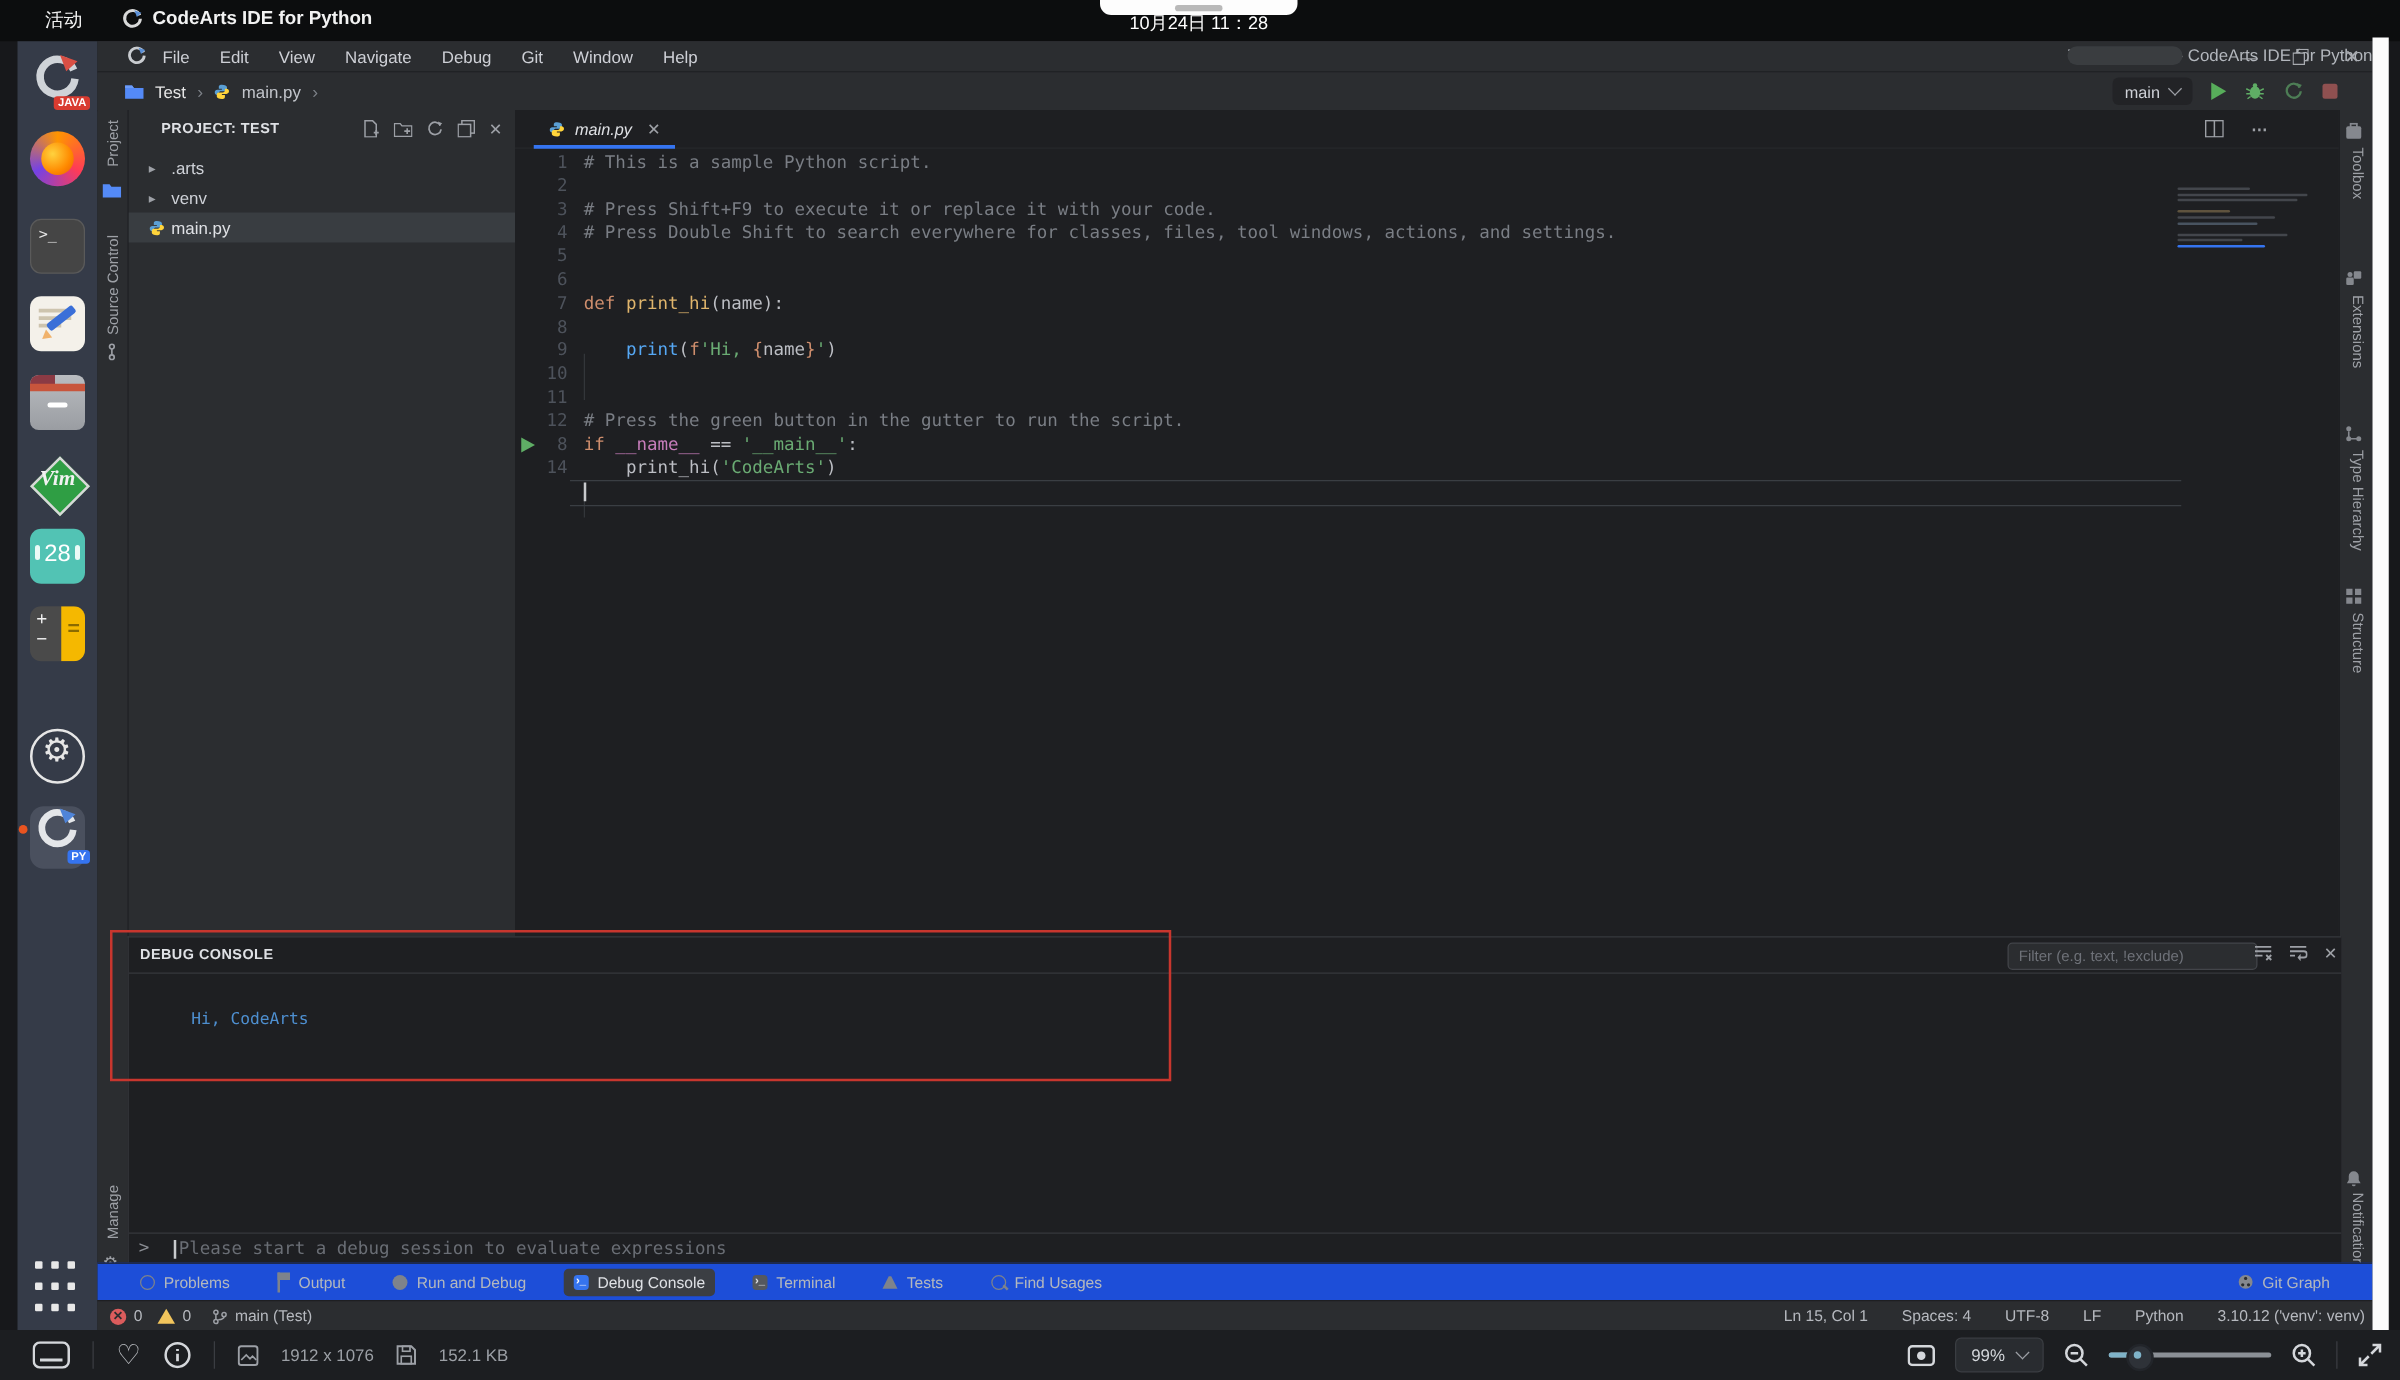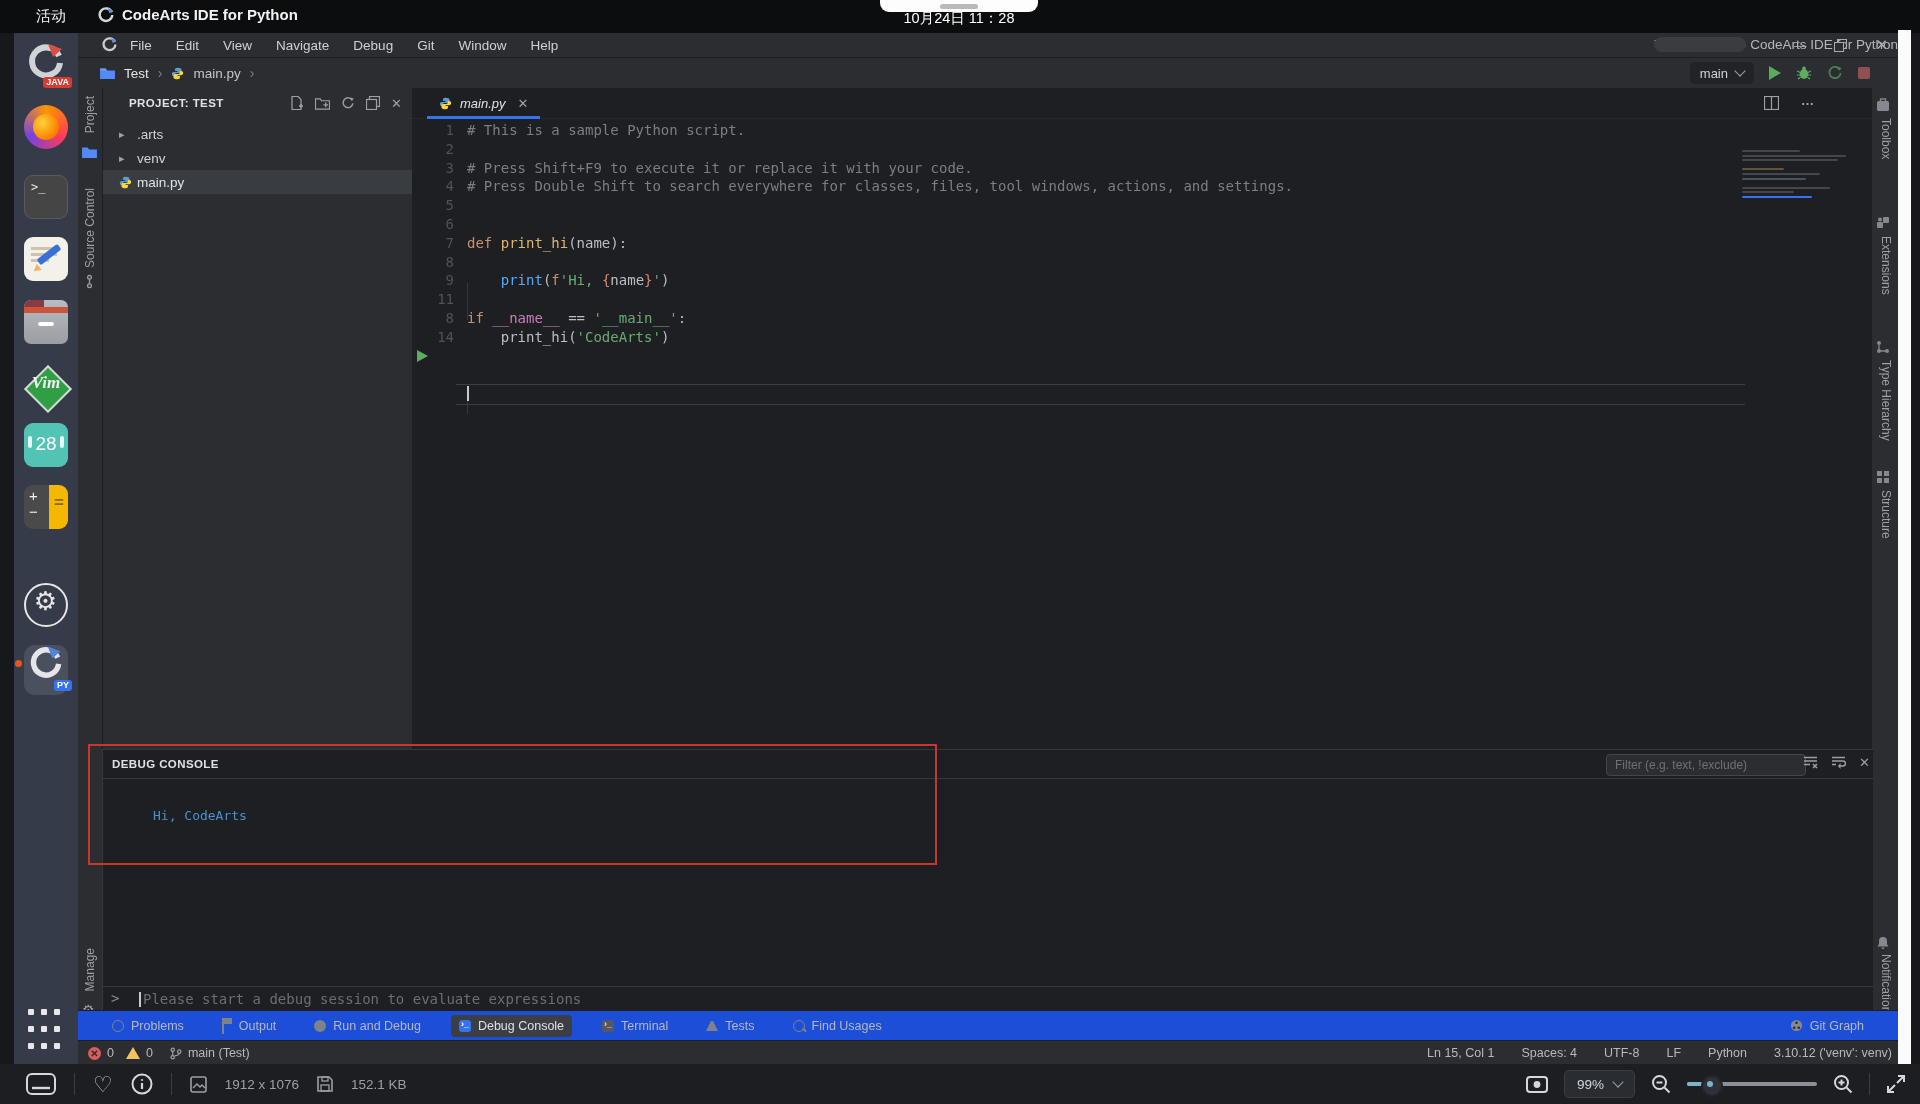--- a/index.html
+++ b/index.html
@@ -400,21 +400,23 @@
         <div id="code-lines">
             <div class="crow"><span class="mk"></span><span class="num">1</span><span class="cm"># This is a sample Python script.</span></div>
             <div class="crow"><span class="mk"></span><span class="num">2</span></div>
             <div class="crow"><span class="mk"></span><span class="num">3</span><span class="cm"># Press Shift+F9 to execute it or replace it with your code.</span></div>
             <div class="crow"><span class="mk"></span><span class="num">4</span><span class="cm"># Press Double Shift to search everywhere for classes, files, tool windows, actions, and settings.</span></div>
             <div class="crow"><span class="mk"></span><span class="num">5</span></div>
             <div class="crow"><span class="mk"></span><span class="num">6</span></div>
             <div class="crow"><span class="mk"></span><span class="num">7</span><span class="kw">def </span><span class="fn">print_hi</span><span class="tx">(name):</span></div>
             <div class="crow"><span class="mk"></span><span class="num">8</span><span class="tx">    </span></div>
             <div class="crow"><span class="mk"></span><span class="num">9</span><span class="tx">    </span><span class="bi">print</span><span class="tx">(</span><span class="kw">f</span><span class="st">'Hi, </span><span class="br">{</span><span class="tx">name</span><span class="br">}</span><span class="st">'</span><span class="tx">)</span></div>
+            <div class="crow"><span class="mk"></span><span class="num">10</span></div>
             <div class="crow"><span class="mk"></span><span class="num">11</span></div>
+            <div class="crow"><span class="mk"></span><span class="num">12</span><span class="cm"># Press the green button in the gutter to run the script.</span></div>
             <div class="crow"><span class="mk"></span><span class="num">8</span><span class="kw">if </span><span class="mg">__name__</span><span class="tx"> == </span><span class="st">'__main__'</span><span class="tx">:</span></div>
             <div class="crow"><span class="mk"></span><span class="num">14</span><span class="tx">    print_hi(</span><span class="st">'CodeArts'</span><span class="tx">)</span></div>
           </div>
         <div class="iguide" style="top:164.6px;height:37.6px"></div>
         <div class="iguide" style="top:277.4px;height:18.8px"></div>
         <div class="minimap">
           <div class="mmr" style="width:58px"></div>
           <div class="mmr" style="width:104px"></div>
           <div class="mmr" style="width:96px"></div>
           <div class="mmr" style="width:0"></div>

